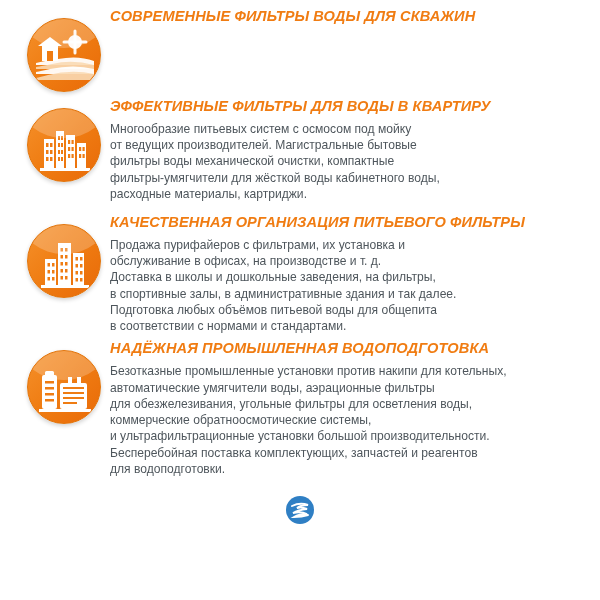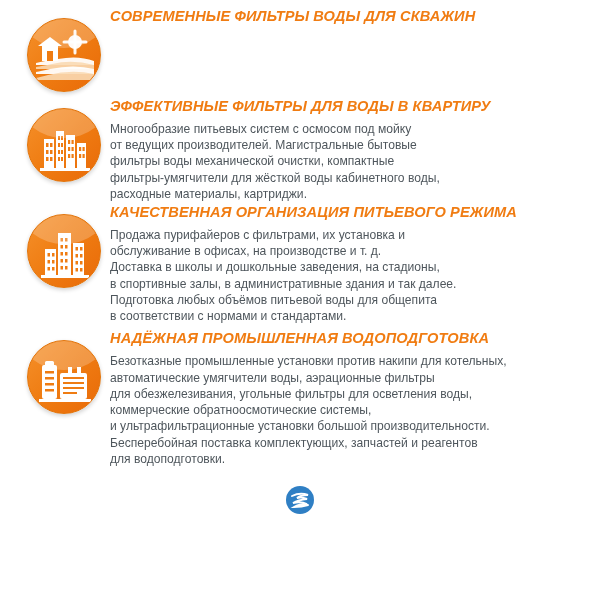--- a/index.html
+++ b/index.html
@@ -71,21 +71,21 @@
     line-height: 1.15;
     white-space: nowrap;
   }
   .body-text {
     margin: 0;
     font-size: 12.1px;
     color: #4e565c;
     line-height: 1.345;
   }
   .block-1 { margin-bottom: 6px; }
-  .block-2 { margin-bottom: 2px; }
+  .block-2 { margin-bottom: 12px; }
   .block-3 { margin-bottom: 6px; }
   .block-4 { margin-bottom: 16px; }
 
   .footer {
     margin-top: 18px;
     display: flex;
     align-items: center;
     justify-content: center;
     gap: 9px;
   }
@@ -217,24 +217,24 @@
               <rect x="52" y="46" width="2.5" height="3.5"></rect>
             <rect x="47.5" y="53" width="2.5" height="3.5"></rect>
               <rect x="52" y="53" width="2.5" height="3.5"></rect>
           </g>
           <rect x="13" y="60" width="48" height="3" fill="#ffffff"></rect>
         </svg>
         <div class="gloss"></div>
       </div>
     </div>
     <div class="text-col">
-      <h2>КАЧЕСТВЕННАЯ ОРГАНИЗАЦИЯ ПИТЬЕВОГО РЕЖИМА</h2>
+      <h2>КАЧЕСТВЕННАЯ ОРГАНИЗАЦИЯ ПИТЬЕВОГО ФИЛЬТРЫ</h2>
       <p class="body-text" style="white-space: pre-line;">Продажа пурифайеров с фильтрами, их установка и
 обслуживание в офисах, на производстве и т. д.
-Доставка в школы и дошкольные заведения, на стадионы,
+Доставка в школы и дошкольные заведения, на фильтры,
 в спортивные залы, в административные здания и так далее.
 Подготовка любых объёмов питьевой воды для общепита
 в соответствии с нормами и стандартами.</p>
     </div>
   </div>
 
   <div class="block block-4">
     <div class="icon-col">
       <div class="circle">
         <svg viewBox="0 0 74 74" xmlns="http://www.w3.org/2000/svg">

